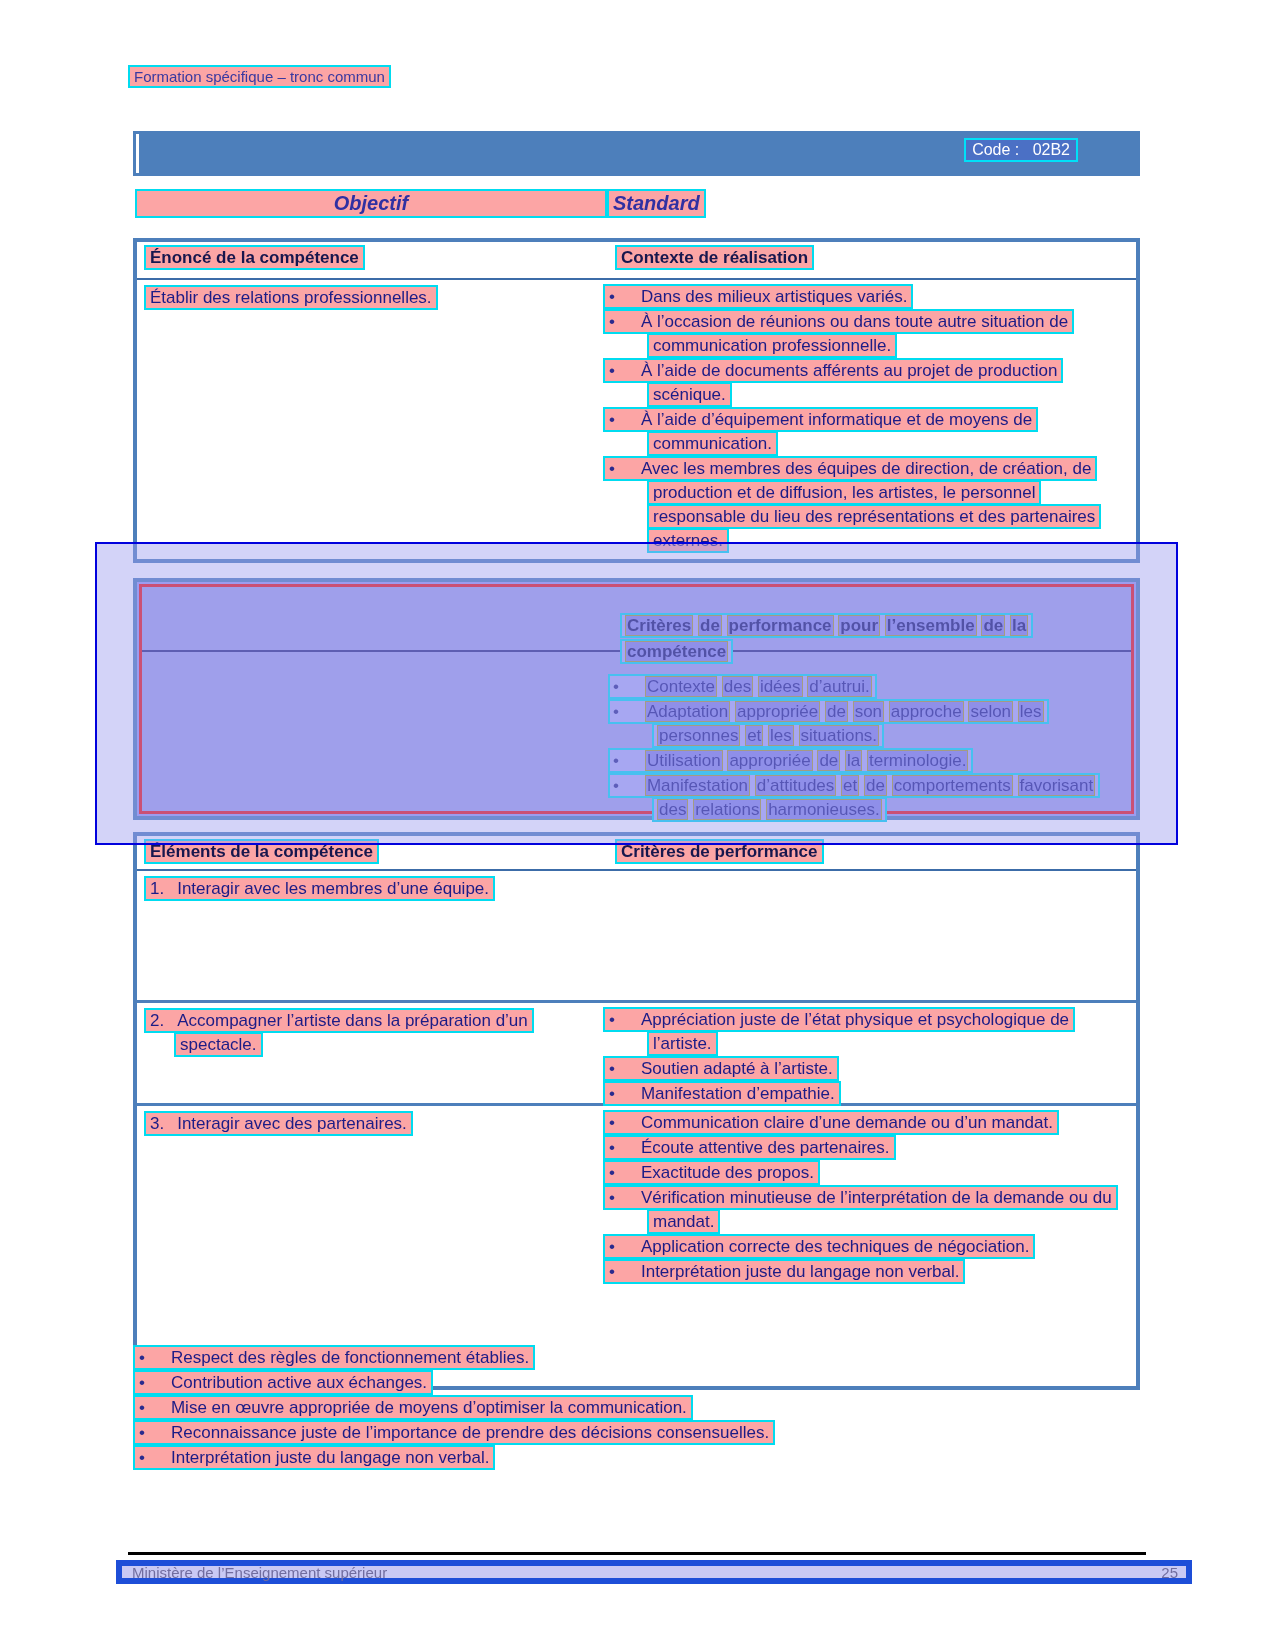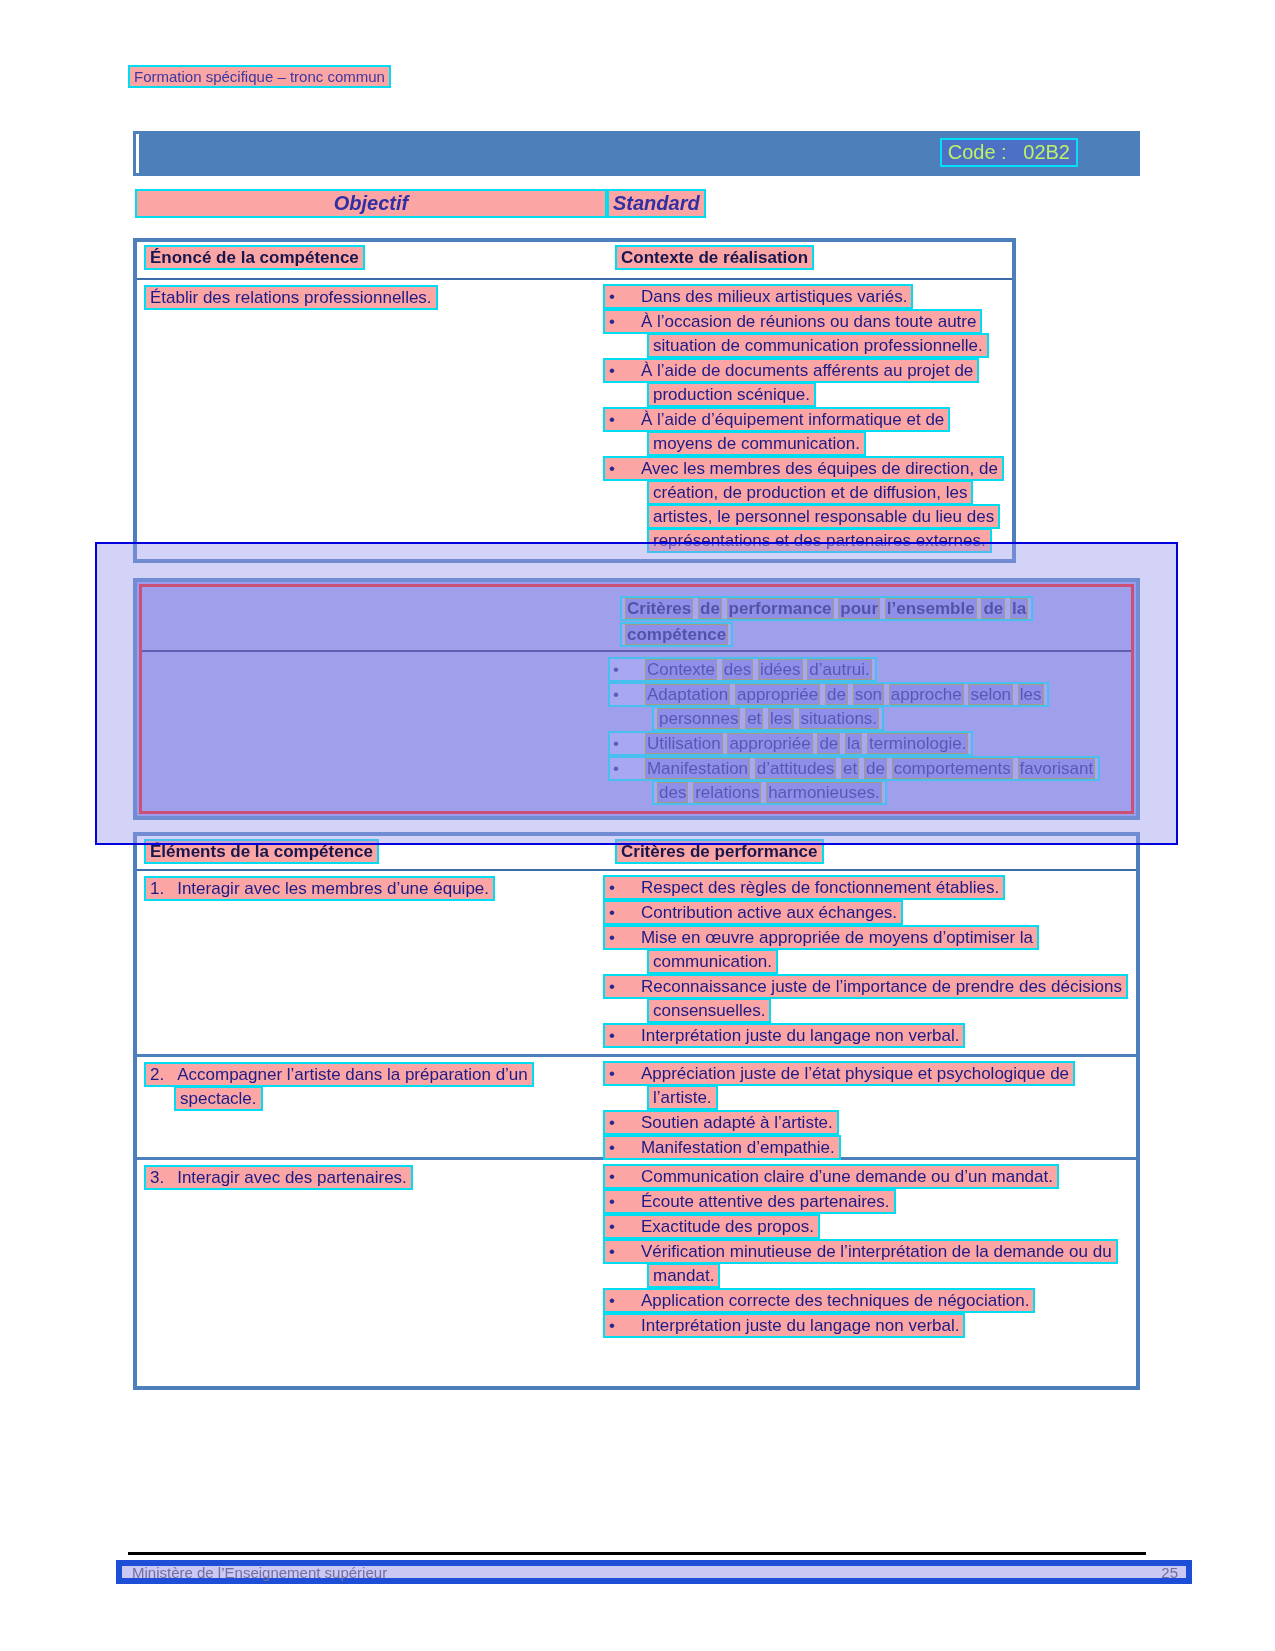--- a/index.html
+++ b/index.html
@@ -25,22 +25,22 @@
   .hl2 .wbox{
     background:#8484e4;border:1px solid #a89b2a;padding:0 1px;
   }
 
   .note{font-size:15px;color:#3939a0;}
 
   .banner{background:#4d7fbb;}
   .banner .caret{position:absolute;left:3px;top:3px;bottom:3px;width:3px;background:#ffffff;}
   .code-badge{
     position:absolute;right:62px;top:7px;
-    background:#4b70c5;border:2px solid #00e0f8;color:#bef264;
-    font-size:20px;padding:1px 6px;white-space:pre;
+    background:#4b70c5;border:2px solid #00e0f8;color:#ffffff;
+    font-size:16px;padding:1px 6px;white-space:pre;
   }
 
   .headings{display:flex;align-items:flex-start;}
   .headings .hl{font-size:20px;font-weight:bold;font-style:italic;color:#3030a2;text-align:center;}
   .obj-box{width:460px;}
 
   .tbl{border:4px solid #4d7fbb;background:#ffffff;box-sizing:border-box;}
   .tbl .thead{display:flex;padding-top:6px;height:30px;box-sizing:content-box;}
   .tbl .sep{height:2px;background:#3c6ca8;}
   .tbl .rowsep{height:3px;background:#4d7fbb;}
@@ -69,21 +69,21 @@
 
   
   .crit-tbl{border:4px solid #4d7fbb;background:#9c9cee;box-sizing:border-box;}
   .redbox{
     position:absolute;left:2px;top:2px;right:2px;bottom:2px;
     border:3px solid #ee1111;background:#a0a0e8;box-sizing:border-box;
   }
   .redbox .rb-top{display:flex;padding-top:9px;height:54px;box-sizing:content-box;}
   .redbox .rb-sep{height:2px;background:#2a2a80;}
   .redbox .hdr2{font-weight:bold;font-size:17px;line-height:26px;color:#14146a;max-width:470px;}
-  .redbox .cell-r{padding-top:6px;}
+  .redbox .cell-r{padding-top:6px;margin-top:17px;}
   .redbox ul.blist li{line-height:24px;}
 
   .footer-rule{background:#000000;}
   .footer-bar{
     background:#c9c9f4;border:6px solid #1d4ed8;box-sizing:border-box;
     display:flex;justify-content:space-between;align-items:center;
     font-size:15px;color:#716d9f;padding:0 8px 0 10px;
   }
 </style>
 </head>
@@ -96,21 +96,21 @@
 <div class="abs banner" style="left:133px;top:131px;width:1007px;height:45px;">
   <div class="caret"></div>
   <div class="code-badge">Code :   02B2</div>
 </div>
 
 <div class="abs headings" style="left:135px;top:189px;width:1007px;">
   <span class="hl obj-box">Objectif</span>
     <span class="hl">Standard</span>
 </div>
 
-<div class="abs tbl" style="left:133px;top:238px;width:883px;height:325px;">
+<div class="abs tbl" style="left:133px;top:238px;width:1007px;height:325px;">
   <div class="thead">
     <div class="cell-l" style="padding-top:0;"><span class="hl hdr">Énoncé de la compétence</span></div>
     <div class="cell-r" style="padding-top:0;"><span class="hl hdr">Contexte de réalisation</span></div>
   </div>
   <div class="sep"></div>
   <div class="trow">
     <div class="cell-l doc-text">
       <span class="hl">Établir des relations professionnelles.</span>
     </div>
     <div class="cell-r">
@@ -159,21 +159,21 @@
 
 <div class="abs overlay" style="left:95px;top:542px;width:1083px;height:303px;"></div>
 
 <div class="abs tbl" style="left:133px;top:832px;width:1007px;height:558px;">
   <div class="thead" style="height:27px;">
     <div class="cell-l" style="padding-top:0;"><span class="hl hdr">Éléments de la compétence</span></div>
     <div class="cell-r" style="padding-top:0;"><span class="hl hdr">Critères de performance</span></div>
   </div>
   <div class="sep"></div>
 
-  <div class="trow" style="height:183px;">
+  <div class="trow" style="height:129px;flex-direction:column;">
     <div class="cell-l">
       <span class="numline"><span class="hl"><span>1.</span><span class="numgap"></span><span>Interagir avec les membres d’une équipe.</span></span></span>
     </div>
     <div class="cell-r">
       <ul class="blist">
 
           <li><span class="hl"><span class="b"></span><span class="bgap"></span><span>Respect des règles de fonctionnement établies.</span></span></li>
 
           <li><span class="hl"><span class="b"></span><span class="bgap"></span><span>Contribution active aux échanges.</span></span></li>
 

